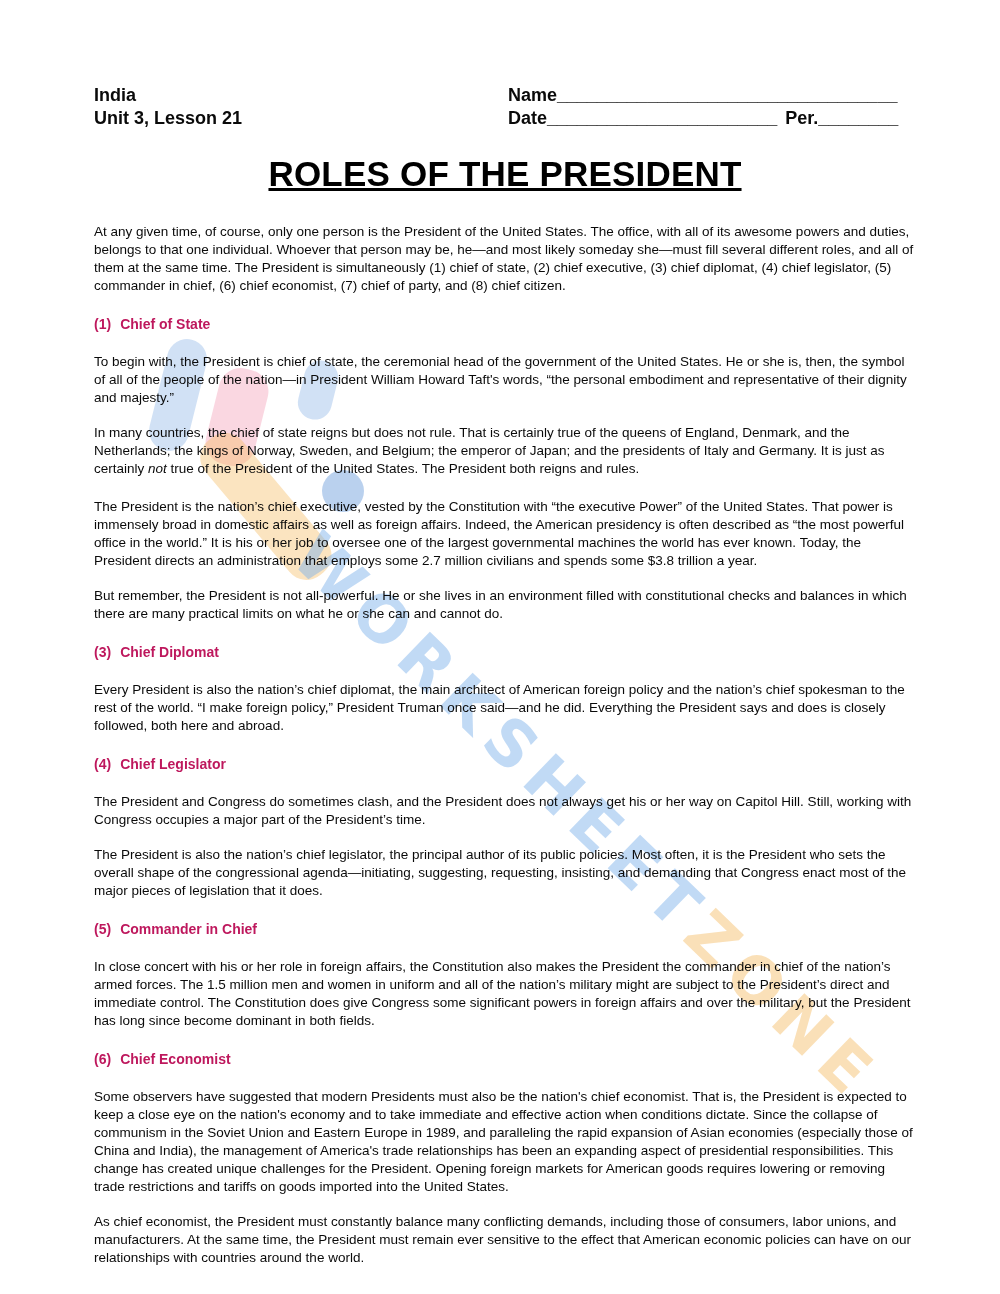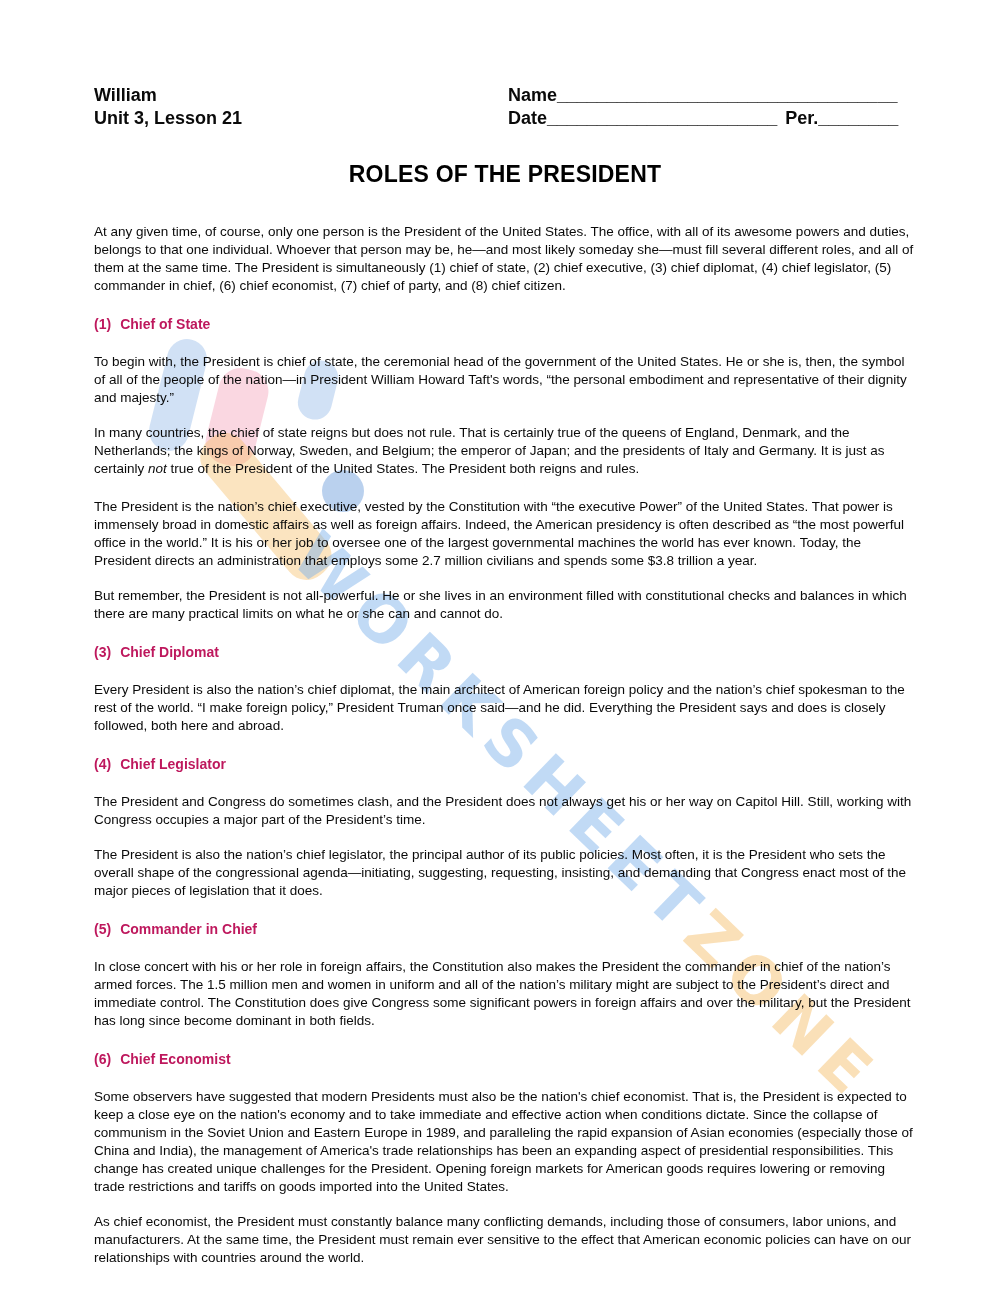--- a/index.html
+++ b/index.html
@@ -30,22 +30,23 @@
   .content { position:absolute; left:94px; top:84px; width:822px; z-index:1; }
 
   .header-row { display:flex; font-weight:bold; font-size:18px; line-height:23px; }
   .course-block { width:414px; }
   .fill-block { flex:1; white-space:nowrap; }
   .fill-line .blank { letter-spacing:0; }
   .fill-line .per { margin-left:8px; }
 
   h1 {
     margin:28px 0 0 0; text-align:center;
-    font-size:23px; line-height:32px; font-weight:bold; color:#000;
+    font-size:35px; line-height:32px; font-weight:bold; color:#000;
     letter-spacing:0.2px;
+    text-decoration:underline;
   }
 
   p { margin:17px 0 0 0; font-size:13.5px; line-height:18px; }
   .intro { margin-top:33px; }
 
   section { margin-top:20px; }
   h2 { margin:0; font-size:14px; line-height:18px; font-weight:bold; color:#be185d; }
   h2 .num { margin-right:9px; }
   section p:first-of-type { margin-top:20px; }
 </style>
@@ -60,21 +61,21 @@
     <div class="wm-bar wm-b3"></div>
     <div class="wm-bar wm-b4"></div>
     <div class="wm-dot"></div>
     <div class="wm-text"><span class="wm-blue">WORKSHEET</span><span class="wm-orange">ZONE</span></div>
   </div>
 
   <div class="content">
 
     <header class="header-row">
       <div class="course-block">
-        <div>William</div>
+        <div>India</div>
         <div>Unit 3, Lesson 21</div>
       </div>
       <div class="fill-block">
         <div class="fill-line"><span>Name</span><span class="blank">__________________________________</span></div>
         <div class="fill-line"><span>Date</span><span class="blank">_______________________</span><span class="per">Per.</span><span class="blank">________</span></div>
       </div>
     </header>
 
     <h1>ROLES OF THE PRESIDENT</h1>
 

